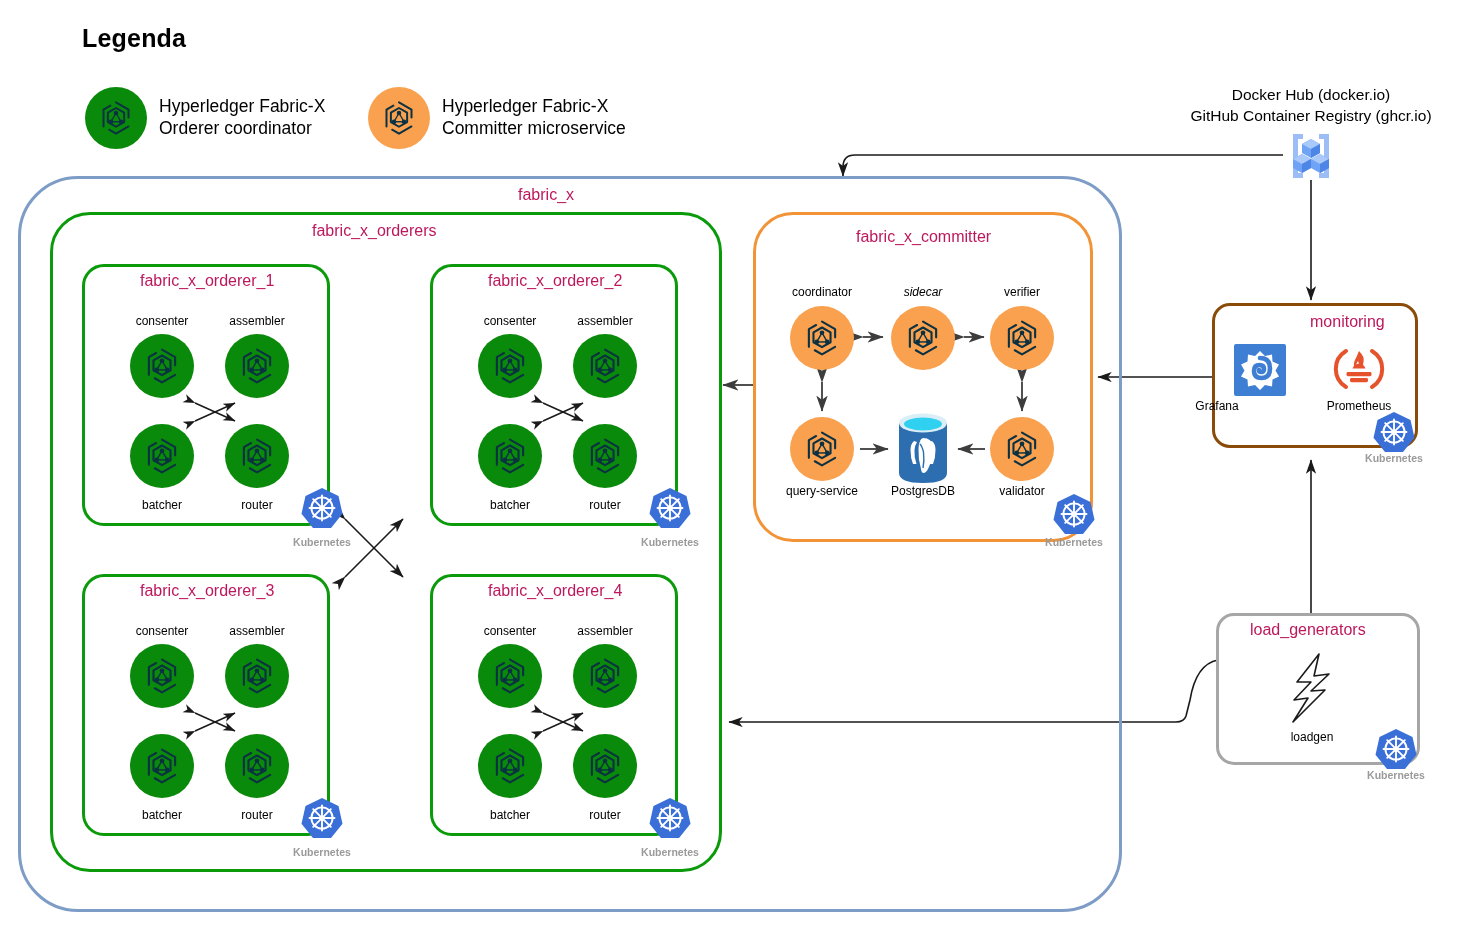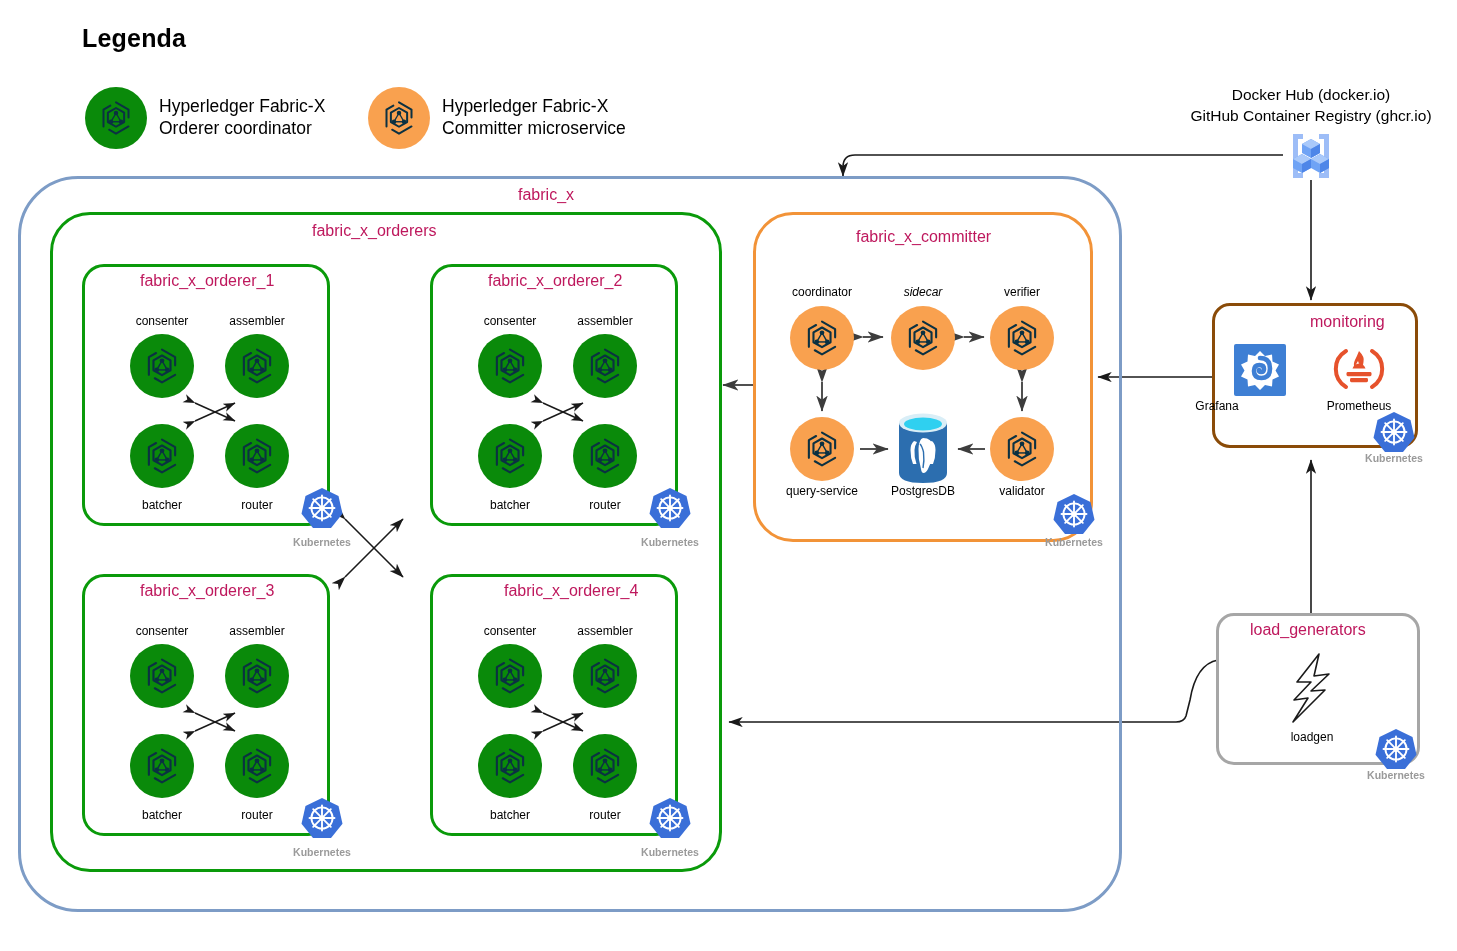--- a/index.html
+++ b/index.html
@@ -530,21 +530,21 @@
         <line x1="13.2" y1="13.2" x2="19.4" y2="19.4"></line>
           <line x1="24.6" y1="24.6" x2="30.8" y2="30.8"></line>
         <line x1="30.8" y1="13.2" x2="24.6" y2="19.4"></line>
           <line x1="19.4" y1="24.6" x2="13.2" y2="30.8"></line>
       </g>
     </svg>
   </div>
   <div class="abs k8s-label" style="left:274px; top:846px; width:96px;">Kubernetes</div>
 
   <div class="abs box box-orderer" style="left:430px; top:574px; width:248px; height:262px;"></div>
-  <div class="abs grp-label label-gap" style="left:496px; top:582px;text-align:center;">fabric_x_orderer_4</div>
+  <div class="abs grp-label label-gap" style="left:480px; top:582px;text-align:center;">fabric_x_orderer_4</div>
   <div class="abs node-label" style="left:462px; top:624px; width:96px;">consenter</div>
   <div class="abs node-label" style="left:557px; top:624px; width:96px;">assembler</div>
   <div class="abs msvc green" style="left:478px; top:644px; width:64px; height:64px;">
     <svg width="42" height="42" viewBox="0 0 64 64">
       <g fill="none" stroke="#0B3142" stroke-width="3.2" stroke-linecap="round" stroke-linejoin="round">
         <path d="M32 7 L52 18.5 L52 31"></path>
           <path d="M52 45.5 L32 57 L21 50.7"></path>
         <path d="M12 45.5 L12 18.5 L23 12.2"></path>
         <path d="M32 16 L45 23.5 L45 38.5 L32 46 L19 38.5 L19 23.5 Z"></path>
       </g>

